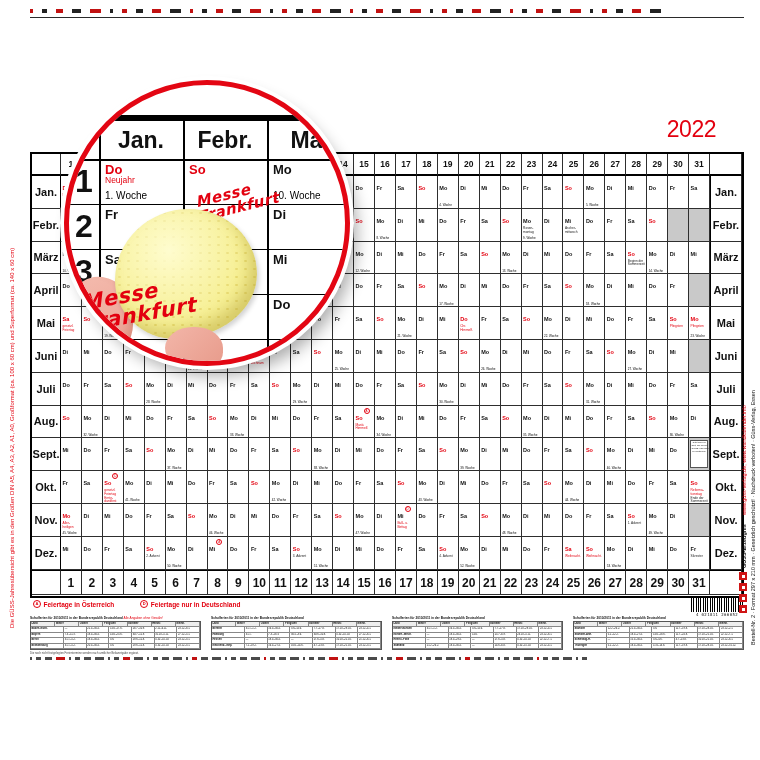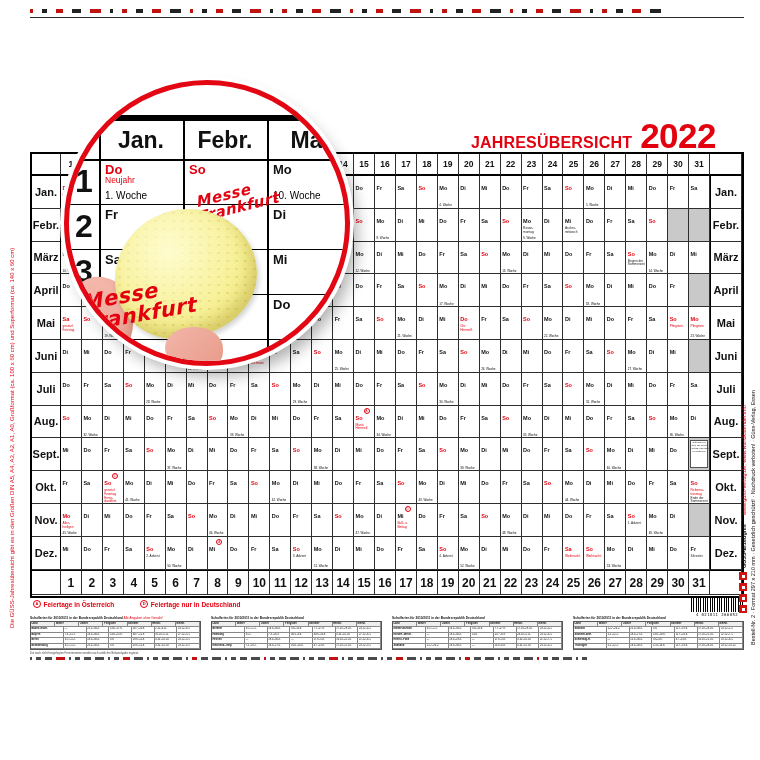--- a/index.html
+++ b/index.html
@@ -9,21 +9,21 @@
 
   
   .edge-strip{position:absolute;left:30px;width:714px;display:flex;align-items:flex-start;gap:9px;overflow:hidden;}
   .edge-strip.top{top:8px;height:9px;border-bottom:1.5px solid #2a2a2a;}
   .edge-strip.bottom{top:656px;height:7px;gap:4px;}
   .tm{height:4px;flex:none;margin-top:1px;}
 
   
   .title{position:absolute;top:116px;right:44px;display:flex;align-items:baseline;gap:8px;color:var(--red);}
   .t1{font-size:16px;font-weight:bold;letter-spacing:.2px;}
-  .t2{font-size:35px;font-weight:bold;letter-spacing:-.5px;}
+  .t2{font-size:23px;font-weight:normal;letter-spacing:-.5px;}
 
   
   .grid{position:absolute;left:30px;top:152px;width:714px;height:446px;box-sizing:border-box;
         border:2.5px solid #000;background:#fff;display:grid;
         grid-template-columns:29px repeat(31,1fr) 32px;
         grid-template-rows:22px repeat(12,32.8px) 25px;}
   .grid > div{box-sizing:border-box;border-right:1px solid #2e2e2e;border-bottom:1px solid #2e2e2e;overflow:hidden;background:#fff;}
   .hnum{font-size:8.5px;font-weight:bold;text-align:center;line-height:21px;border-bottom:2px solid #000 !important;}
   .corner.tl,.corner.tr{border-bottom:2px solid #000 !important;}
   .corner.bl,.corner.br,.fnum{border-top:1.5px solid #000;}
@@ -149,21 +149,20 @@
       <div class="tm" style="width: 9px; background: rgb(34, 34, 34);"></div>
       <div class="tm" style="width: 11px; background: rgb(193, 18, 18);"></div>
       <div class="tm" style="width: 3px; background: rgb(34, 34, 34);"></div>
       <div class="tm" style="width: 5px; background: rgb(193, 18, 18);"></div>
       <div class="tm" style="width: 7px; background: rgb(34, 34, 34);"></div>
       <div class="tm" style="width: 9px; background: rgb(193, 18, 18);"></div>
       <div class="tm" style="width: 11px; background: rgb(34, 34, 34);"></div>
     </div>
 
   <div class="title">
-    <span class="t1">JAHRESÜBERSICHT</span>
     <span class="t2">2022</span>
   </div>
 
   <div class="grid">
       <div class="corner tl"></div>
       <div class="hnum">1</div>
       <div class="hnum">2</div>
       <div class="hnum">3</div>
       <div class="hnum">4</div>
       <div class="hnum">5</div>

